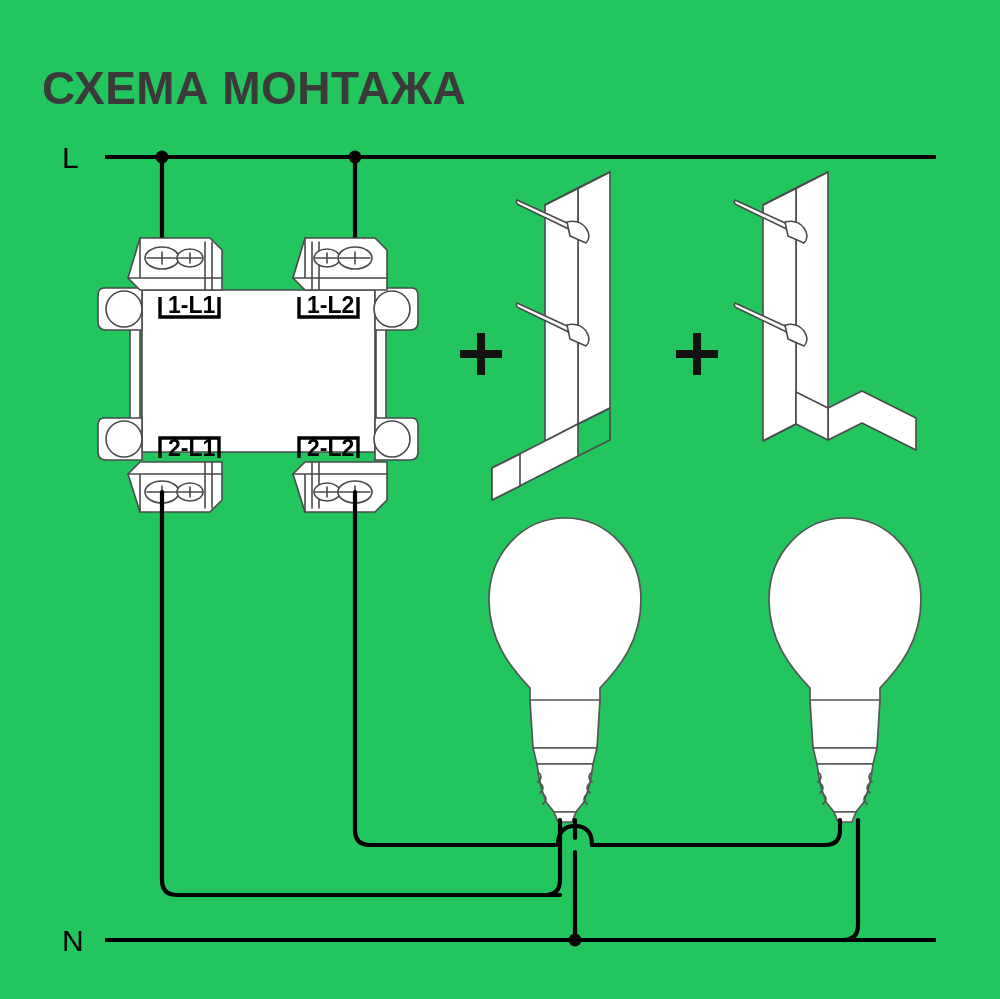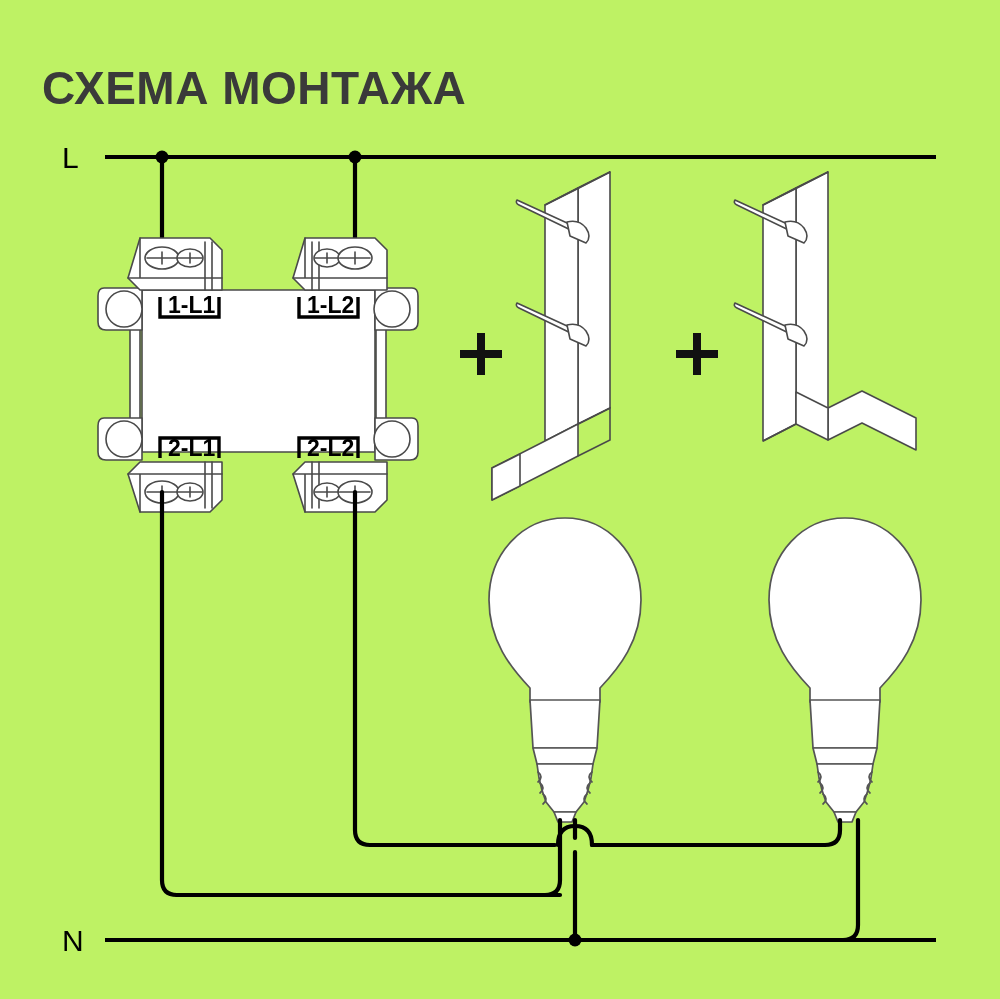--- a/index.html
+++ b/index.html
@@ -8,21 +8,21 @@
     padding: 0;
     background: #ffffff;
   }
   body {
     font-family: "Liberation Sans", sans-serif;
   }
   #page {
     position: relative;
     width: 1000px;
     height: 999px;
-    background: #bef264;
+    background: #22c55e;
     overflow: hidden;
   }
   #diagram-svg {
     position: absolute;
     left: 0;
     top: 0;
     width: 1000px;
     height: 999px;
     display: block;
   }

